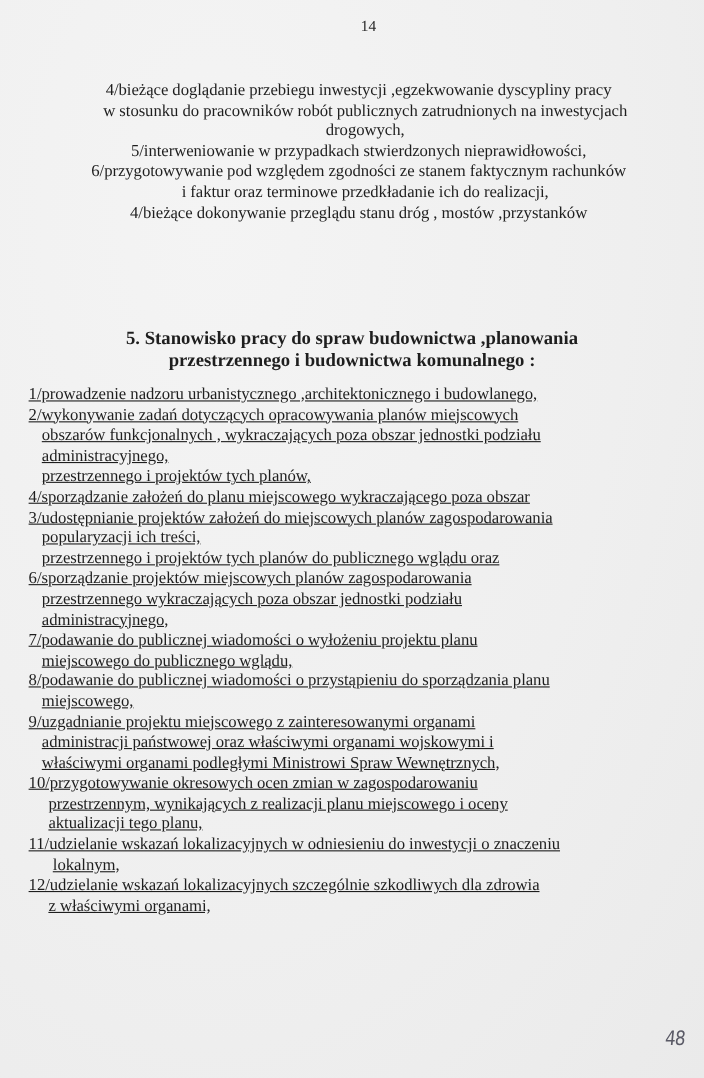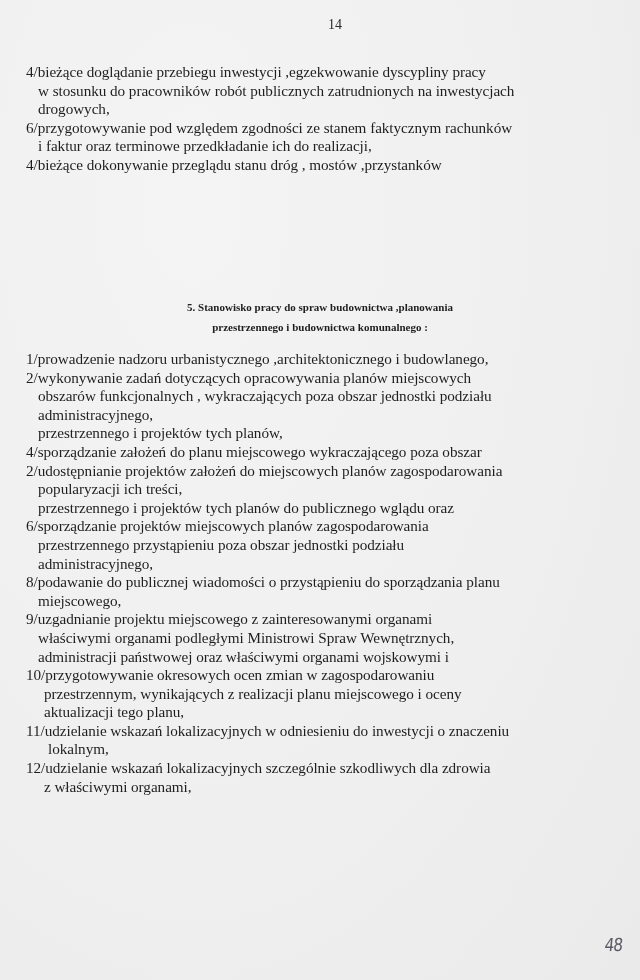--- a/index.html
+++ b/index.html
@@ -41,34 +41,34 @@
     .line {
       font-size: 15.2px;
       line-height: 18.6px;
       white-space: nowrap;
       letter-spacing: -0.05px;
     }
     .ind1 { padding-left: 12px; }
     .ind2 { padding-left: 18px; }
     .ind3 { padding-left: 22px; }
 
-    #list-a { top: 63px; }
+    #list-a { top: 73px; text-align: center; }
 
     .heading {
       position: absolute;
       top: 298px;
       left: 0;
       width: 640px;
       text-align: center;
       font-weight: bold;
-      font-size: 11px;
+      font-size: 17px;
       line-height: 19.5px;
     }
 
-    #list-b { top: 350px; }
+    #list-b { top: 350px; text-decoration: underline; }
 
     .handnote {
       position: absolute;
       left: 603px;
       top: 934px;
       font-family: "DejaVu Sans", sans-serif;
       font-size: 18px;
       color: #5a5a66;
       transform: skewX(-6deg) scaleX(0.85);
       letter-spacing: -1px;
@@ -79,20 +79,23 @@
 
 <div class="page">
 
   <div class="page-number">14</div>
 
   <div class="block" id="list-a">
     <div>
       <div class="line">4/bieżące doglądanie przebiegu inwestycji ,egzekwowanie dyscypliny pracy</div>
       <div class="line ind1">w stosunku do pracowników robót publicznych zatrudnionych na inwestycjach</div>
       <div class="line ind1">drogowych,</div>
+    </div>
+    <div>
+      <div class="line">5/interweniowanie w przypadkach stwierdzonych nieprawidłowości,</div>
     </div>
     <div>
       <div class="line">6/przygotowywanie pod względem zgodności ze stanem faktycznym rachunków</div>
       <div class="line ind1">i faktur oraz terminowe przedkładanie ich do  realizacji,</div>
     </div>
     <div>
       <div class="line">4/bieżące dokonywanie przeglądu stanu dróg , mostów ,przystanków</div>
     </div>
   </div>
 
@@ -110,37 +113,41 @@
       <div class="line ind1">obszarów funkcjonalnych , wykraczających poza obszar jednostki podziału</div>
       <div class="line ind1">administracyjnego,</div>
     </div>
     <div>
       <div class="line ind1">przestrzennego i projektów tych planów,</div>
     </div>
     <div>
       <div class="line">4/sporządzanie założeń do planu miejscowego wykraczającego poza obszar</div>
     </div>
     <div>
-      <div class="line">2/udostępnianie projektów założeń do miejscowych planów zagospodarowania</div>
+      <div class="line">3/udostępnianie projektów założeń do miejscowych planów zagospodarowania</div>
       <div class="line ind1">popularyzacji ich treści,</div>
       <div class="line ind1">przestrzennego i projektów tych planów do publicznego wglądu oraz</div>
     </div>
     <div>
       <div class="line">6/sporządzanie projektów miejscowych planów zagospodarowania</div>
-      <div class="line ind1">przestrzennego przystąpieniu poza obszar jednostki podziału</div>
+      <div class="line ind1">przestrzennego wykraczających poza obszar jednostki podziału</div>
       <div class="line ind1">administracyjnego,</div>
+    </div>
+    <div>
+      <div class="line">7/podawanie do publicznej wiadomości o wyłożeniu projektu planu</div>
+      <div class="line ind1">miejscowego do publicznego wglądu,</div>
     </div>
     <div>
       <div class="line">8/podawanie do publicznej wiadomości o przystąpieniu do sporządzania planu</div>
       <div class="line ind1">miejscowego,</div>
     </div>
     <div>
       <div class="line">9/uzgadnianie projektu miejscowego z zainteresowanymi  organami</div>
+      <div class="line ind1">administracji państwowej oraz właściwymi organami wojskowymi i</div>
       <div class="line ind1">właściwymi organami podległymi Ministrowi Spraw Wewnętrznych,</div>
-      <div class="line ind1">administracji państwowej oraz właściwymi organami wojskowymi i</div>
     </div>
     <div>
       <div class="line">10/przygotowywanie okresowych ocen zmian w zagospodarowaniu</div>
       <div class="line ind2">przestrzennym, wynikających z realizacji planu miejscowego i oceny</div>
       <div class="line ind2">aktualizacji tego planu,</div>
     </div>
     <div>
       <div class="line">11/udzielanie wskazań lokalizacyjnych w odniesieniu do inwestycji o znaczeniu</div>
       <div class="line ind3">lokalnym,</div>
     </div>

